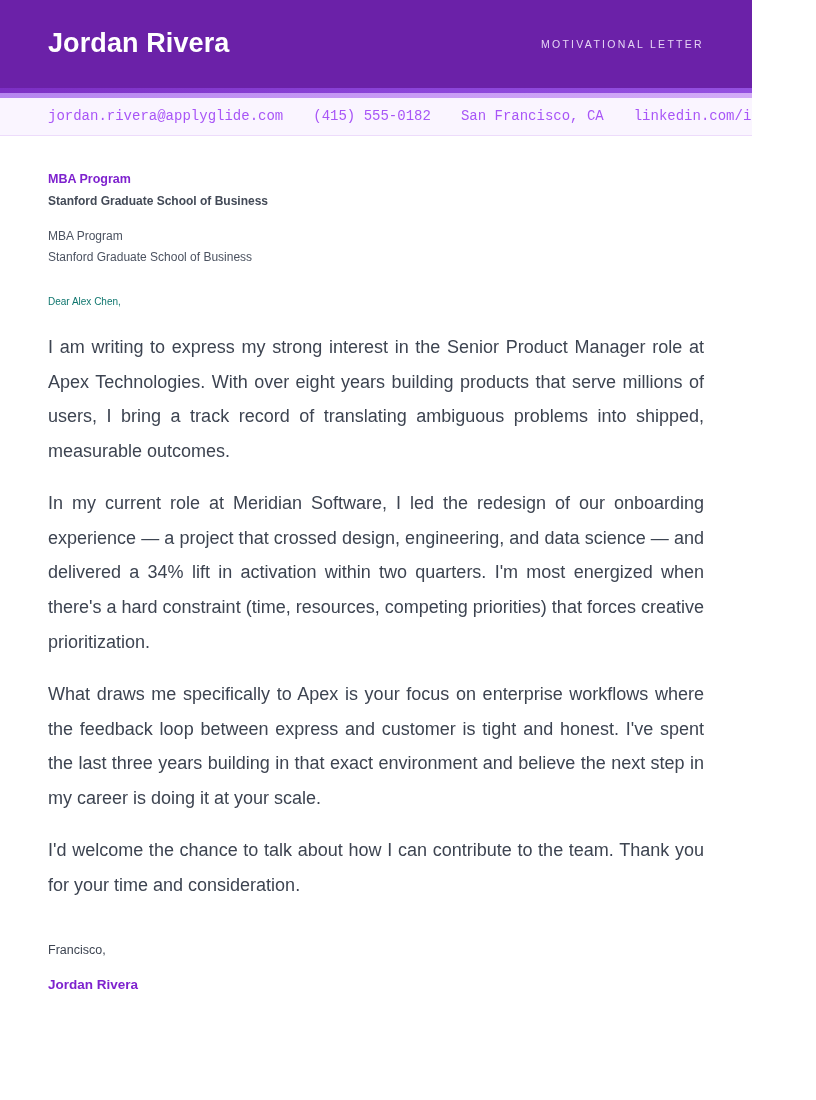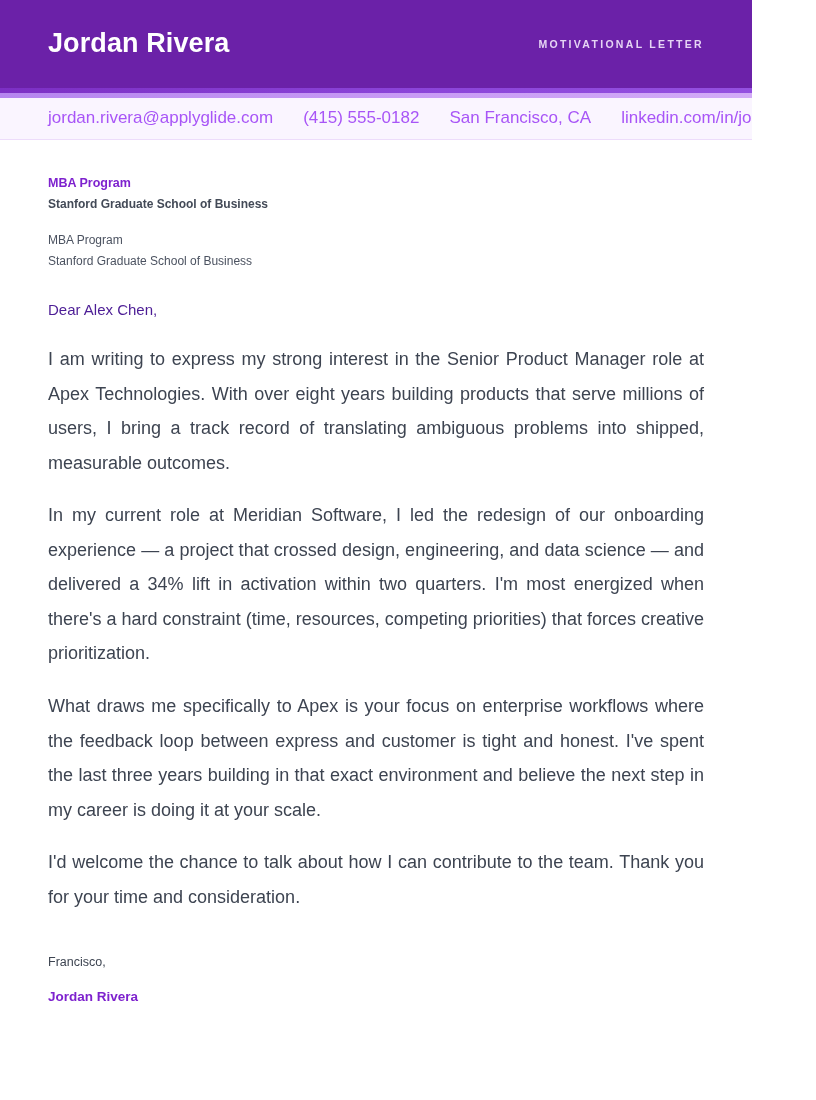--- a/index.html
+++ b/index.html
@@ -37,21 +37,21 @@
   .header-name {
     font-size: 27px;
     font-weight: bold;
     color: #ffffff;
     letter-spacing: 0.1px;
     line-height: 1.1;
   }
 
   .header-doctype {
     font-size: 10.5px;
-    font-weight: bold;
+    font-weight: normal;
     color: #e6d5f5;
     letter-spacing: 2.3px;
     text-transform: uppercase;
     white-space: nowrap;
   }
 
   
   .accent-strip {
     height: 10px;
     width: 100%;
@@ -70,24 +70,25 @@
   .contact-bar {
     background: #faf5ff;
     border-bottom: 1px solid #eddcfb;
     padding: 9px 48px 10px 48px;
     display: flex;
     align-items: center;
     gap: 30px;
   }
 
   .contact-item {
-    font-size: 17px;
+    font-size: 14px;
     color: #a855f7;
     white-space: nowrap;
     line-height: 1.3;
+    font-family: Liberation Mono, monospace;
   }
 
   
   .body-content {
     padding: 34px 48px 0 48px;
   }
 
   .recipient-block {
     margin-bottom: 26px;
   }
@@ -118,22 +119,22 @@
     line-height: 1.75;
   }
 
   .recipient-person-line {
     font-size: 12px;
     color: #4b5260;
     line-height: 1.75;
   }
 
   .salutation {
-    font-size: 15px;
-    color: #4c1d95;
+    font-size: 10px;
+    color: #0f766e;
     margin-bottom: 20px;
     line-height: 1.6;
   }
 
   .letter-paragraph {
     font-size: 18px;
     color: #3d4451;
     line-height: 1.92;
     text-align: justify;
     margin-bottom: 18px;

